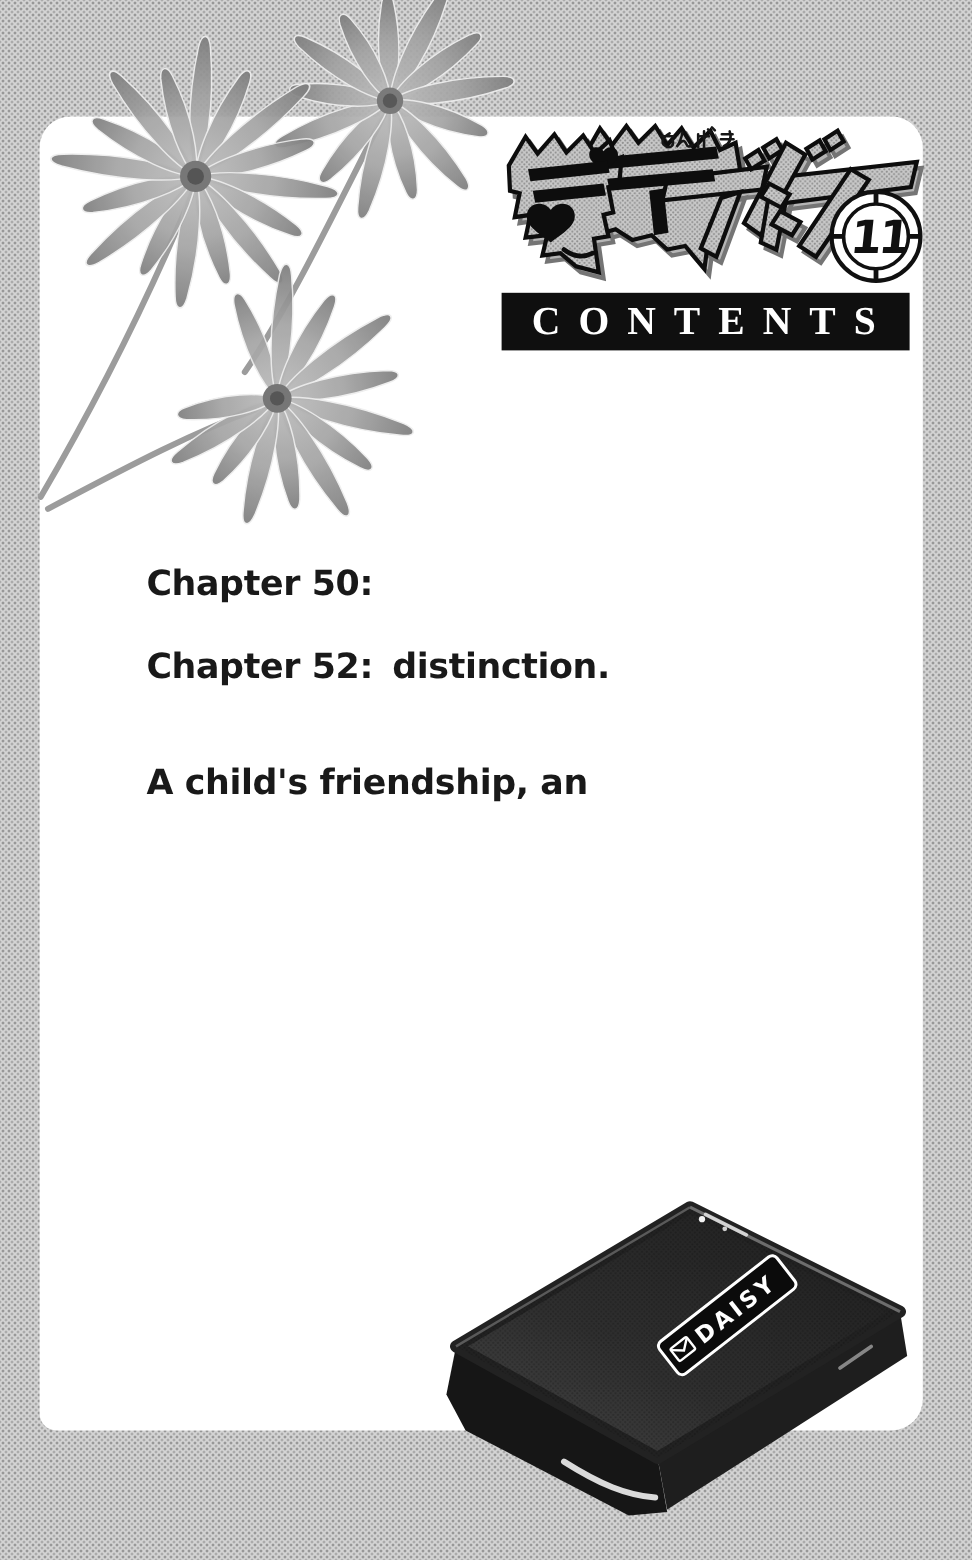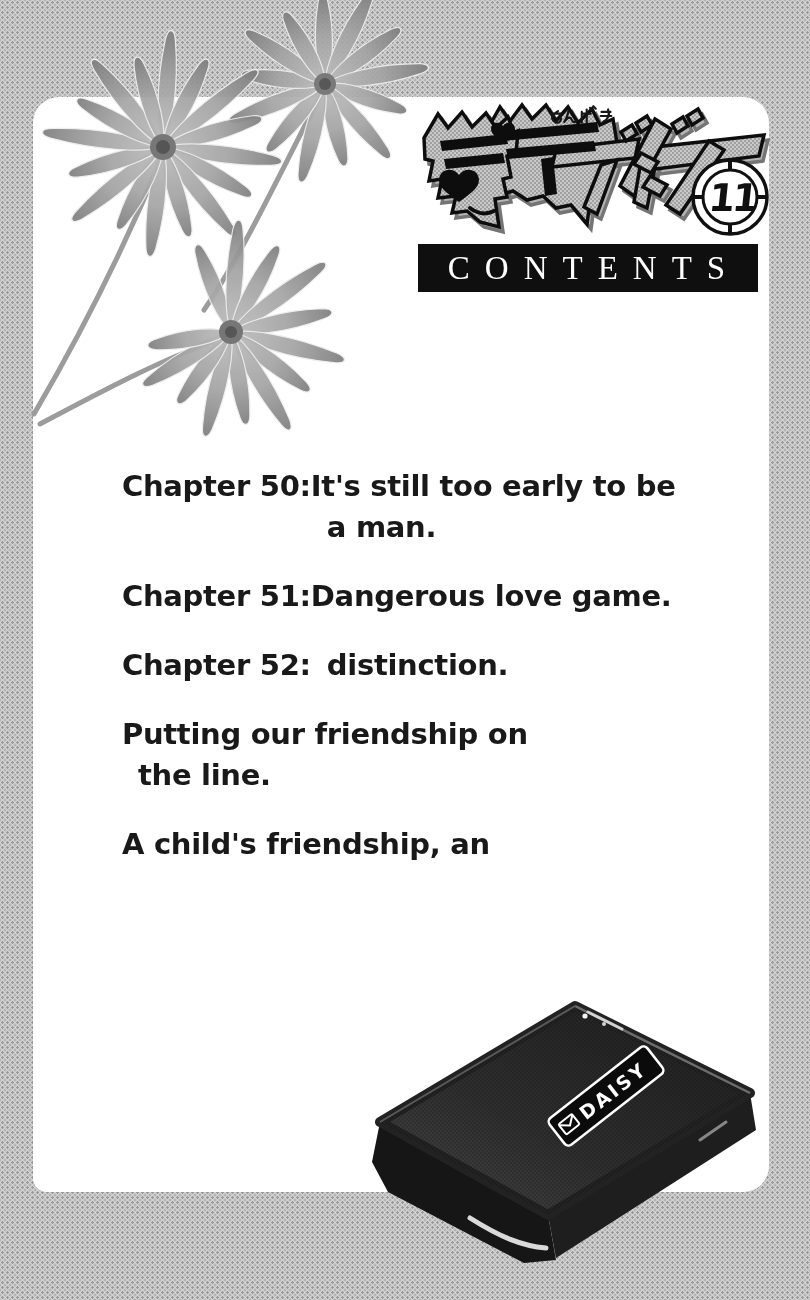--- a/index.html
+++ b/index.html
@@ -15,21 +15,21 @@
   }
   .panel{
     position:absolute;left:33px;top:97px;width:736px;height:1095px;
     background:#ffffff;border-radius:26px 26px 26px 14px;z-index:1;
   }
   .art{position:absolute;left:0;top:0;z-index:2;pointer-events:none;}
   .contents-bar{
     position:absolute;left:418px;top:244px;width:340px;height:48px;
     background:#0f0f0f;z-index:3;
     color:#ffffff;font-family:"Liberation Serif",serif;font-size:33px;
-    letter-spacing:15px;line-height:49px;text-align:center;text-indent:12px;
+    letter-spacing:15px;line-height:49px;text-align:center;text-indent:12px;font-weight:bold;
   }
   .chapters{
     position:absolute;left:122px;top:466px;width:590px;z-index:3;
     font-family:"DejaVu Sans",sans-serif;font-weight:bold;font-size:29px;
     line-height:41px;color:#191919;letter-spacing:-0.3px;
   }
   .toc-entry{display:flex;align-items:flex-start;margin-bottom:28px;}
   .ch-label{flex:0 0 174px;white-space:nowrap;text-align:right;}
   .ch-lines{flex:1;}
   .ch-line2{padding-left:16px;}
@@ -45,43 +45,28 @@
 
 <div class="panel"></div>
 
 <div class="contents-bar">
   <span>CONTENTS</span>
 </div>
 
 <div class="chapters">
   <div class="toc-entry">
     <span class="ch-label">Chapter 50:</span>
-    <span class="ch-lines">
-      <div>It's still too early to be</div>
-      <div class="ch-line2">a man.</div>
-    </span>
-  </div>
-  <div class="toc-entry">
-    <span class="ch-label">Chapter 51:</span>
-    <span class="ch-lines">
-      <div>Dangerous love game.</div>
-      <div class="ch-line2"></div>
-    </span>
   </div>
   <div class="toc-entry">
     <span class="ch-label">Chapter 52:</span>
     <span class="ch-lines">
       <div class="ch-line2">distinction.</div>
     </span>
   </div>
   <div class="toc-entry">
-    <span class="ch-lines">
-      <div>Putting our friendship on</div>
-      <div class="ch-line2">the line.</div>
-    </span>
   </div>
   <div class="toc-entry">
     <span class="ch-lines">
       <div>A child's friendship, an</div>
     </span>
   </div>
 </div>
 
 <svg class="art" width="810" height="1300" viewBox="0 0 810 1300">
   <defs>

